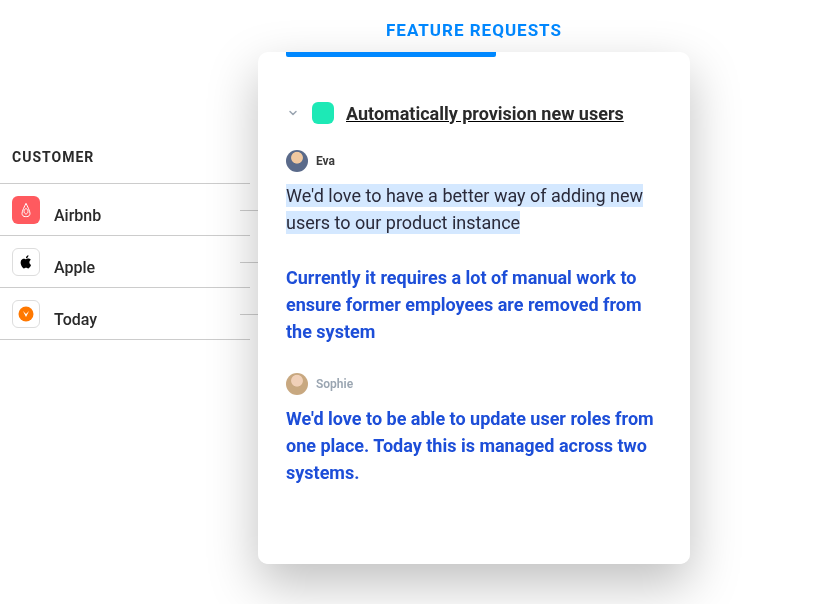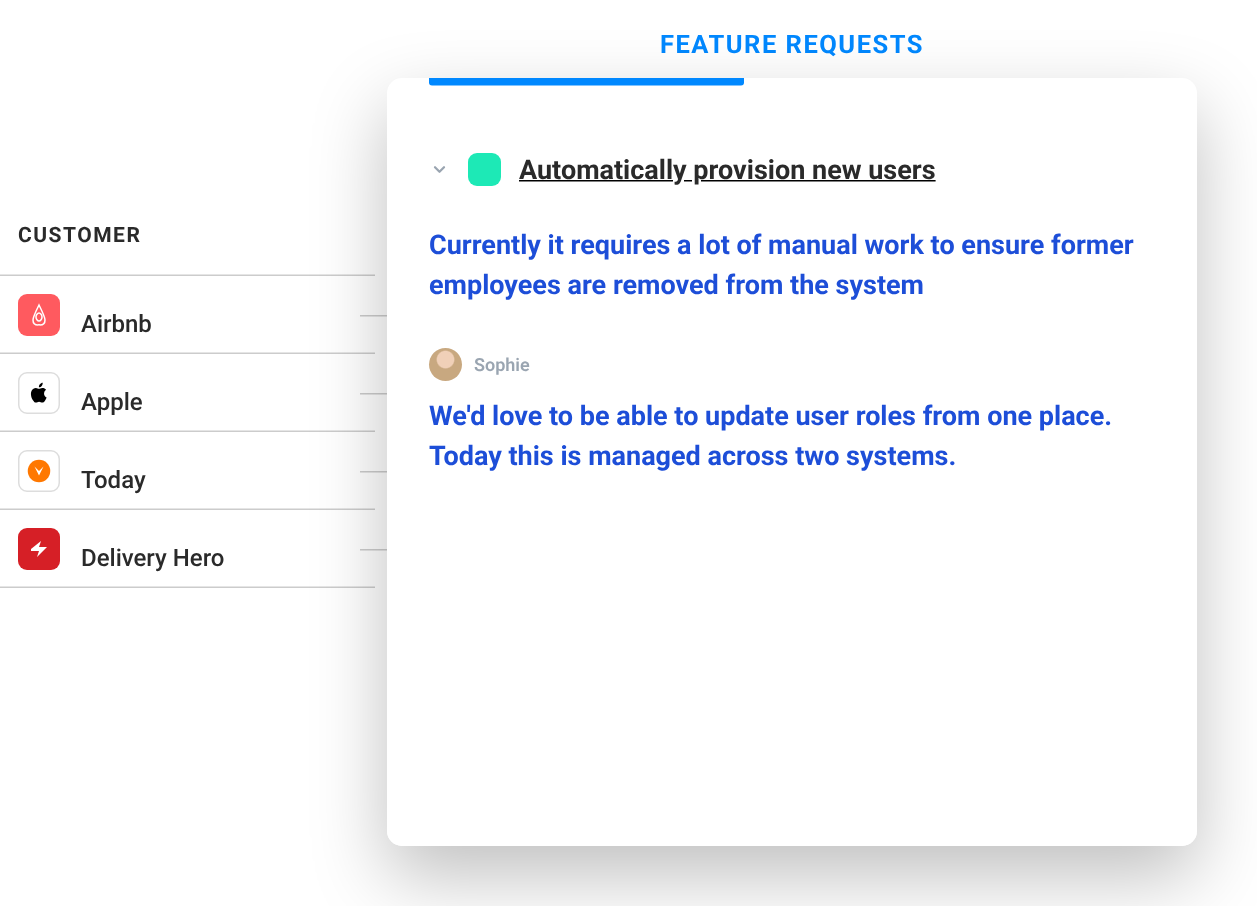--- a/index.html
+++ b/index.html
@@ -82,21 +82,21 @@
     .customer-label {
       font-size: 16px;
       color: #2a2a2a;
       font-weight: 500;
       margin-top: 12px;
     }
     .main-panel-wrapper {
       position: absolute;
       left: 258px;
       top: 20px;
-      width: 540px;
+      width: 432px;
     }
     .panel-heading {
       text-align: center;
       font-size: 17px;
       font-weight: 700;
       letter-spacing: 1px;
       color: #0088FF;
       text-transform: uppercase;
       padding-bottom: 12px;
     }
@@ -233,46 +233,47 @@
     <div class="customer-item">
       <div class="customer-icon icon-avast">
         <svg width="18" height="18" viewBox="0 0 24 24">
           <circle cx="12" cy="12" r="10" fill="#FF7800"></circle>
           <path d="M8 8 L12 16 L16 8 L12 12 Z" fill="#fff"></path>
         </svg>
       </div>
       <div class="customer-label">Today</div>
     </div>
 
-    <div class="customer-item">
-      <div class="customer-icon icon-delivery">
-        <svg width="16" height="16" viewBox="0 0 24 24" fill="#fff">
-          <path d="M4 12 L14 4 L12 10 L20 10 L10 20 L12 14 L4 14 Z"></path>
-        </svg>
-      </div>
-      <div class="customer-label">Delivery Hero</div>
-    </div>
   </div>
 
   <div class="main-panel-wrapper">
     <div class="panel-heading">FEATURE REQUESTS</div>
 
     <div class="card">
       <div class="card-top-tab"></div>
 
       <div class="card-header">
         <div class="chevron-down">
           <svg width="12" height="12" viewBox="0 0 24 24" fill="none">
             <path d="M6 9 L12 15 L18 9" stroke="#9aa5b1" stroke-width="3" stroke-linecap="round" stroke-linejoin="round"></path>
           </svg>
         </div>
         <div class="status-square"></div>
         <div class="card-title">Automatically provision new users</div>
       </div>
 
+      <div class="comment">
+        <div class="comment-header">
+          <div class="avatar avatar-eva"></div>
+          <div class="comment-author">Eva</div>
+        </div>
+        <div>
+          <span class="comment-body highlighted">We'd love to have a better way of adding new users to our product instance</span>
+        </div>
+      </div>
 
       <div class="comment">
         <div class="comment-body faded">Currently it requires a lot of manual work to ensure former employees are removed from the system</div>
       </div>
 
       <div class="comment">
         <div class="comment-header">
           <div class="avatar avatar-sophie"></div>
           <div class="comment-author faded">Sophie</div>
         </div>

